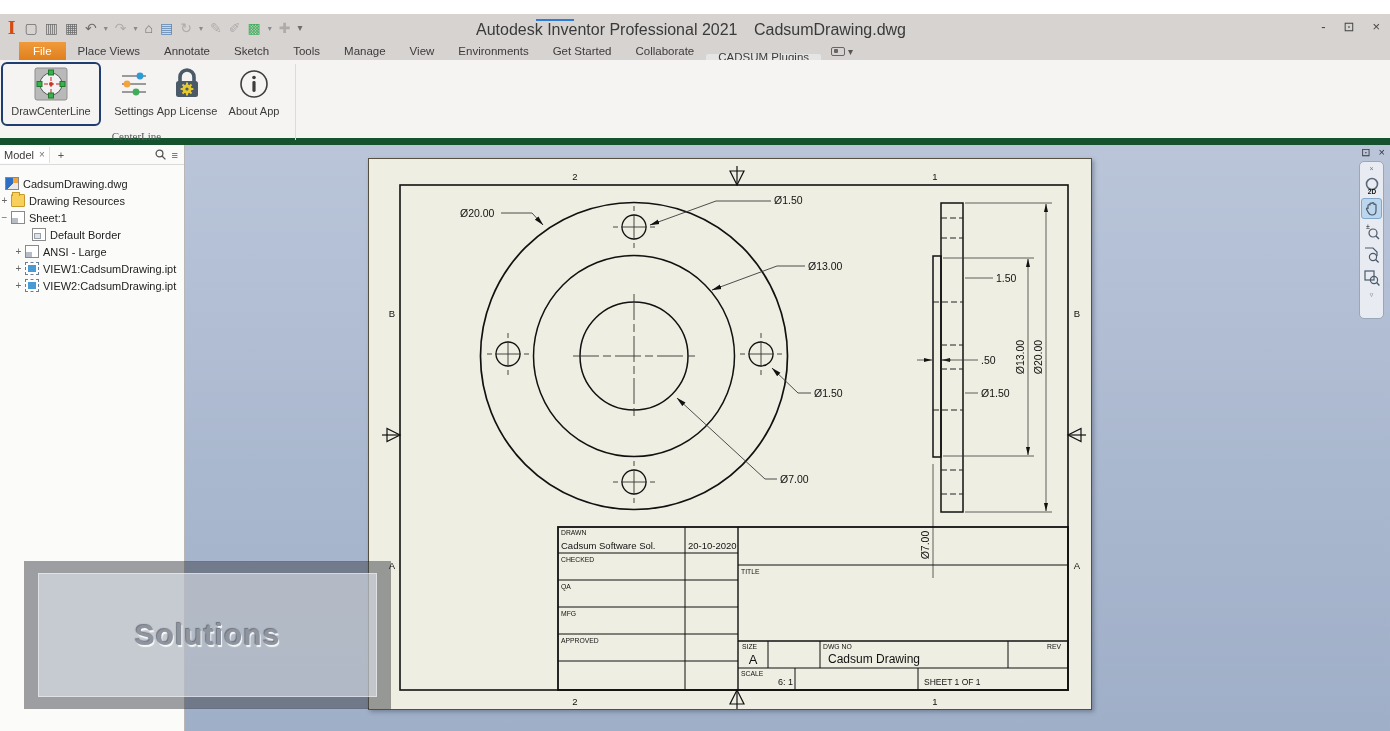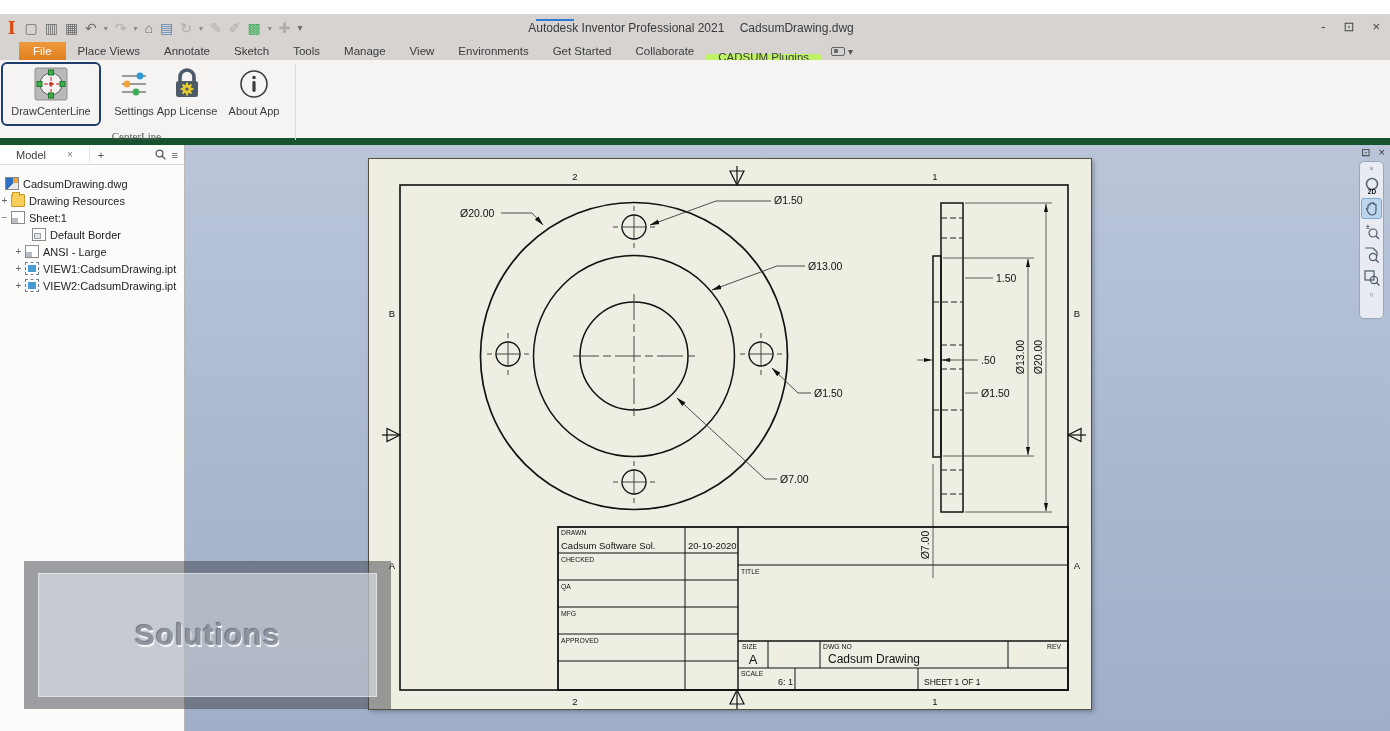--- a/index.html
+++ b/index.html
@@ -8,47 +8,47 @@
 
   
   .topwhite { position:absolute; left:0; top:0; width:1390px; height:14px; background:#ffffff; }
   .titlebar { position:absolute; left:0; top:14px; width:1390px; height:28px; background:#d6d3d1; }
   .qat { position:absolute; left:6px; top:3px; height:22px; display:flex; align-items:center; gap:7px; }
   .qat .logo { font-family:"Liberation Serif", serif; font-weight:bold; font-size:19px; color:#d64b12; background:linear-gradient(#e8762c,#c43e10); -webkit-background-clip:text; padding:0 2px; }
   .qico { font-size:14px; color:#6e6e6e; line-height:1; }
   .qico.dim { opacity:.38; }
   .qsep { font-size:8px; color:#8a8a8a; }
   .accent-line { position:absolute; left:536px; top:5px; width:38px; height:2px; background:#2e7cd6; }
-  .apptitle { position:absolute; left:0; right:8px; top:7px; text-align:center; font-size:12px; color:#3a3a3a; }
+  .apptitle { position:absolute; left:0; right:8px; top:7px; text-align:center; font-size:16px; color:#3a3a3a; }
   .apptitle span { padding:0 6px; }
   .winctl { position:absolute; right:10px; top:5px; display:flex; gap:18px; font-size:13px; color:#444; }
   .winctl span { cursor:default; }
 
   
   .tabsrow { position:absolute; left:0; top:42px; width:1390px; height:18px; background:#d6d3d1; display:flex; align-items:stretch; font-size:11.5px;padding-left:19px; }
   .rtab { padding:2px 12px 2px 12px; display:flex; align-items:center; color:#3b3b3b; white-space:nowrap; }
   .rtab.file { background:linear-gradient(#f09a3d,#e07f1c); color:#fff; padding:2px 14px; }
-  .rtab.active { background:#bef264; border-radius:2px 2px 0 0;margin-top:12px; }
+  .rtab.active { background:#e5e5e5; border-radius:2px 2px 0 0;margin-top:12px; }
   .ribbon-toggle { display:flex; align-items:center; gap:3px; padding:0 10px; color:#555; font-size:10px; }
   .ribbon-toggle .box { display:inline-block; width:14px; height:9px; border:1px solid #666; border-radius:2px; position:relative; }
   .ribbon-toggle .box::after { content:""; position:absolute; left:2px; top:1px; width:4px; height:4px; background:#666; border-radius:1px; }
 
   
   .ribbon { position:absolute; left:0; top:60px; width:1390px; height:85px; background:#f5f4f2; border-bottom:7px solid #14532d; }
   .rbtn { position:absolute; top:4px; height:60px; text-align:center; font-size:11px; color:#3b3b3b; }
   .rbtn .ric { display:flex; justify-content:center; align-items:center; height:40px; }
   .rbtn .rlabel { margin-top:1px; }
   .rbtn.selected { outline:2px solid #1f3d6e; outline-offset:0; border-radius:4px; }
   .panel-label { position:absolute; left:64px; top:70px; width:145px; text-align:center; font-size:11px; color:#5a5a5a;font-family:Liberation Serif, serif; }
   .panel-sep { position:absolute; left:295px; top:4px; width:1px; height:76px; background:#dddbd9; }
 
   
   .browser { position:absolute; left:0; top:145px; width:185px; height:586px; background:#fbfbfa; border-right:1px solid #b9b7b5; }
   .bheader { position:absolute; left:0; top:0; width:100%; height:20px; border-bottom:1px solid #dddbd9; display:flex; align-items:center; font-size:11px; }
-  .btab { display:flex; align-items:center; gap:21px; padding:2px 16px; background:#ffffff; border-right:1px solid #e2e0de; }
+  .btab { display:flex; align-items:center; gap:5px; padding:2px 4px; background:#ffffff; border-right:1px solid #e2e0de; }
   .btab .x { color:#777; font-size:10px; }
   .bplus { padding:0 8px; color:#555; }
   .bhicons { margin-left:auto; display:flex; align-items:center; gap:6px; padding-right:6px; color:#555; }
   .tree { position:absolute; left:0; top:24px; width:100%; font-size:11px; color:#222; }
   .trow { height:17px; display:flex; align-items:center; white-space:nowrap; }
   .texp { width:9px; text-align:center; color:#666; font-size:10px; flex:0 0 auto; }
   .tico { width:14px; height:13px; margin:0 4px 0 2px; flex:0 0 auto; position:relative; }
   .sp { display:inline-block; flex:0 0 auto; }
   
   .i-dwg { background:linear-gradient(135deg,#2d6fc4 55%,#e8e8e8 55%); border:1px solid #888; }

